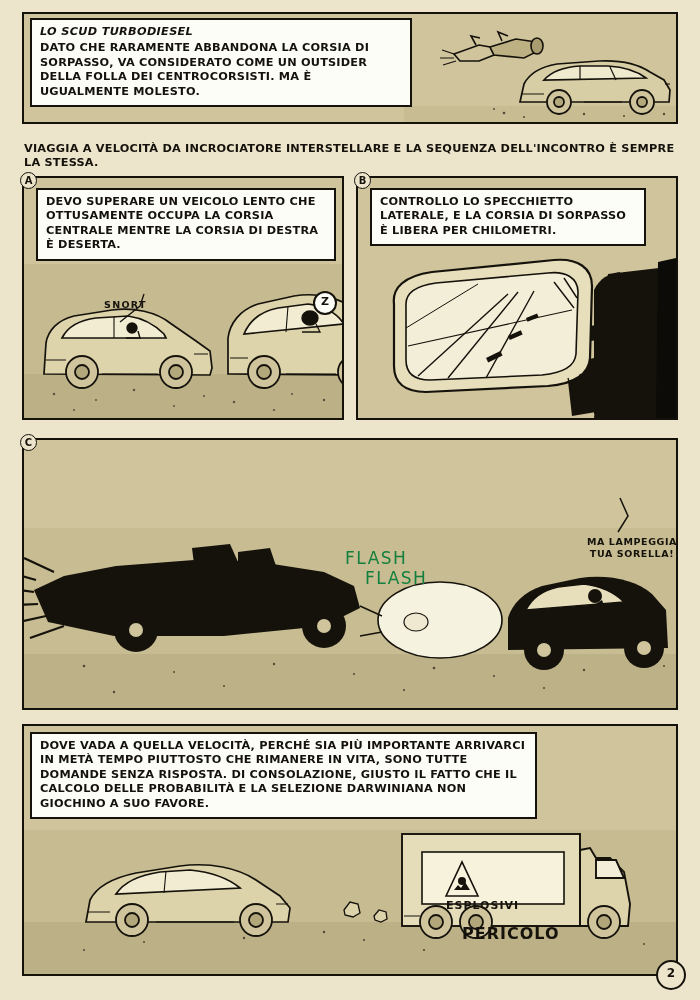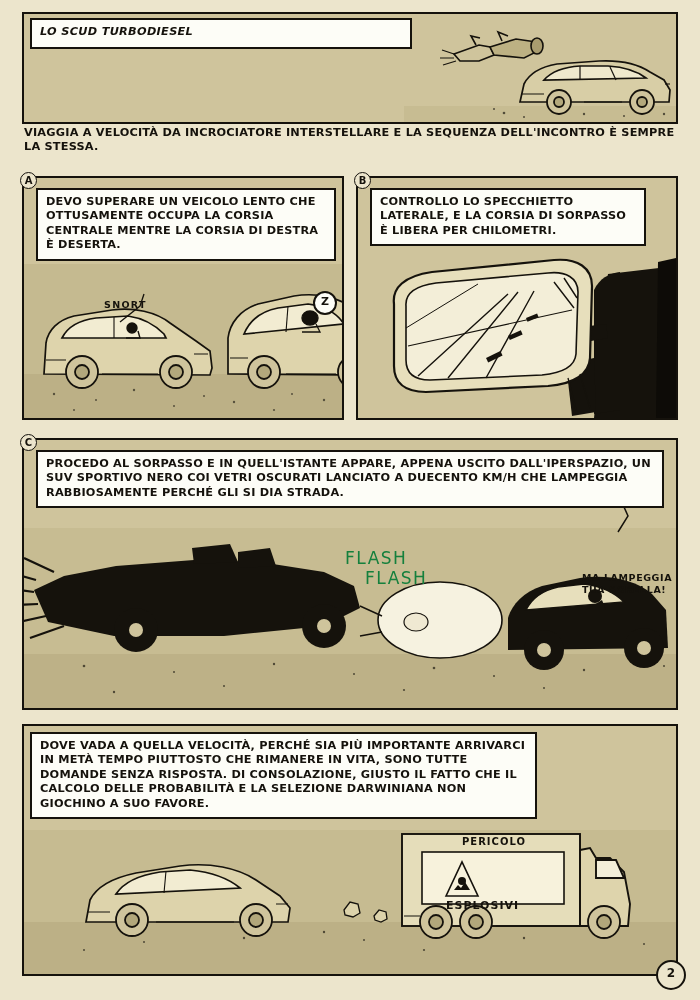--- a/index.html
+++ b/index.html
@@ -160,23 +160,24 @@
         <circle cx="470" cy="95" r="1"></circle>
           <circle cx="640" cy="100" r="1.2"></circle>
         <circle cx="600" cy="102" r="1"></circle>
           <circle cx="560" cy="100" r="1.2"></circle>
       </g>
     </svg>
   </div>
 
   <div class="cap" style="left:30px; top:18px; width:382px;">
     <span class="ttl">LO SCUD TURBODIESEL</span>
-  </div>
-
-  <div class="cap plain" style="left:24px; top:126px; width:652px;">VIAGGIA A VELOCITÀ DA INCROCIATORE INTERSTELLARE E LA SEQUENZA DELL'INCONTRO È SEMPRE LA STESSA.</div>
+    <span>DATO CHE RARAMENTE ABBANDONA LA CORSIA DI SORPASSO, VA CONSIDERATO COME UN OUTSIDER DELLA FOLLA DEI CENTROCORSISTI. MA È UGUALMENTE MOLESTO.</span>
+  </div>
+
+  <div class="cap plain" style="left:24px; top:142px; width:652px;">VIAGGIA A VELOCITÀ DA INCROCIATORE INTERSTELLARE E LA SEQUENZA DELL'INCONTRO È SEMPRE LA STESSA.</div>
 
   <div class="panel" style="left:22px; top:176px; width:322px; height:244px;">
     <svg width="318" height="240" viewBox="0 0 318 240">
       <rect x="0" y="0" width="318" height="240" fill="#cfc49c"></rect>
       <rect x="0" y="86" width="318" height="154" fill="#c5ba90"></rect>
       <path d="M0 196 L318 196 L318 240 L0 240 Z" fill="#bcb086"></path>
 
       <g stroke="#15120c" stroke-width="1.7" fill="#ded4ac">
         <path d="M20 196 L22 165 C24 152 34 142 50 138 L88 132 C110 129 132 134 146 145 L172 163 L186 173 L188 190 L186 197 Z"></path>
         <path d="M38 160 C44 148 56 142 72 140 L104 138 C118 140 130 146 140 156 L142 160 Z" fill="#f2ecd2"></path>
@@ -341,24 +342,23 @@
         <circle cx="200" cy="246" r="1"></circle>
           <circle cx="380" cy="250" r="1.1"></circle>
         <circle cx="520" cy="248" r="1"></circle>
           <circle cx="90" cy="252" r="1.2"></circle>
       </g>
 
       <path d="M596 58 L604 76 L594 92" stroke="#15120c" stroke-width="1.5" fill="none"></path>
     </svg>
   </div>
   <div class="letter" style="left:20px; top:434px;">C</div>
-  <div class="cap" style="left:36px; top:450px; width:628px;">PROCEDO AL SORPASSO E IN QUELL'ISTANTE APPARE, APPENA USCITO DALL'IPERSPAZIO, UN SUV SPORTIVO NERO COI VETRI OSCURATI LANCIATO A DUECENTO KM/H CHE LAMPEGGIA RABBIOSAMENTE PERCHÉ GLI SI DIA STRADA.</div>
   <div class="sfx" style="left:345px; top:548px;">FLASH</div>
   <div class="sfx" style="left:365px; top:568px;">FLASH</div>
-  <div class="smalltext" style="left:582px; top:556px; width:100px; text-align:left;">MA LAMPEGGIA TUA SORELLA!</div>
+  <div class="smalltext" style="left:582px; top:520px; width:100px; text-align:center;">MA LAMPEGGIA TUA SORELLA!</div>
 
   <div class="panel" style="left:22px; top:724px; width:656px; height:252px;">
     <svg width="652" height="248" viewBox="0 0 652 248">
       <rect x="0" y="0" width="652" height="248" fill="#cfc49c"></rect>
       <rect x="0" y="104" width="652" height="144" fill="#c6bb91"></rect>
       <path d="M0 196 L652 196 L652 248 L0 248 Z" fill="#bcb086"></path>
 
       <g stroke="#15120c" stroke-width="1.7" fill="#ddd3ab">
         <path d="M62 196 L66 174 C72 162 88 152 112 147 L156 140 C186 136 214 142 232 154 L256 170 L266 182 L264 196 Z"></path>
         <path d="M92 168 C100 156 116 149 136 146 L166 144 C186 146 204 152 216 162 Z" fill="#f2ecd2"></path>
@@ -414,17 +414,17 @@
         <circle cx="220" cy="212" r="1.2"></circle>
           <circle cx="120" cy="216" r="1"></circle>
         <circle cx="500" cy="212" r="1.2"></circle>
           <circle cx="620" cy="218" r="1"></circle>
         <circle cx="60" cy="224" r="1"></circle>
           <circle cx="400" cy="224" r="1.1"></circle>
       </g>
     </svg>
   </div>
   <div class="cap" style="left:30px; top:732px; width:507px;">DOVE VADA A QUELLA VELOCITÀ, PERCHÉ SIA PIÙ IMPORTANTE ARRIVARCI IN METÀ TEMPO PIUTTOSTO CHE RIMANERE IN VITA, SONO TUTTE DOMANDE SENZA RISPOSTA. DI CONSOLAZIONE, GIUSTO IL FATTO CHE IL CALCOLO DELLE PROBABILITÀ E LA SELEZIONE DARWINIANA NON GIOCHINO A SUO FAVORE.</div>
-  <div class="smalltext" style="left:462px; top:820px; font-size:10px; letter-spacing:1px;text-align:center;">PERICOLO</div>
+  <div class="smalltext" style="left:462px; top:912px; font-size:16px; letter-spacing:1px;text-align:center;">PERICOLO</div>
   <div class="smalltext" style="left:446px; top:884px; font-size:11px; letter-spacing:1px;">ESPLOSIVI</div>
 
   <div class="pagenum">2</div>
 </div>
 
 </body></html>

